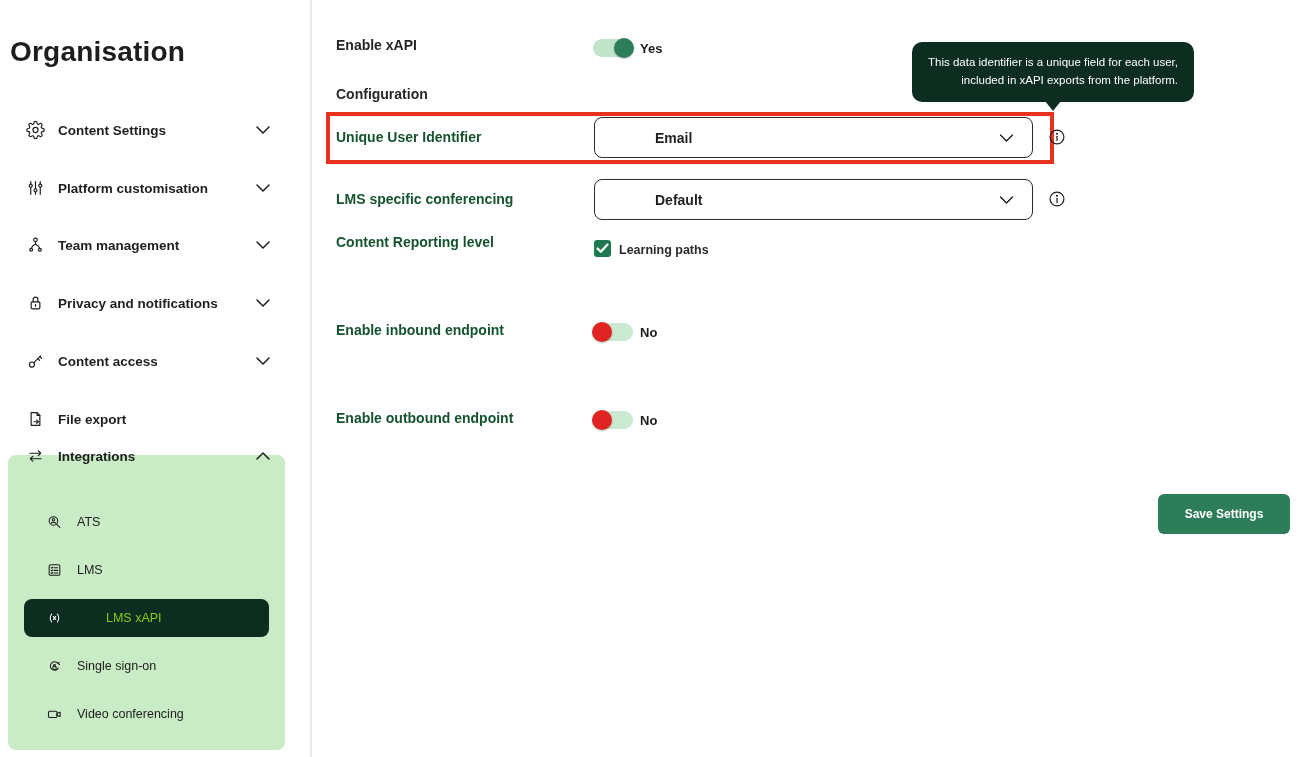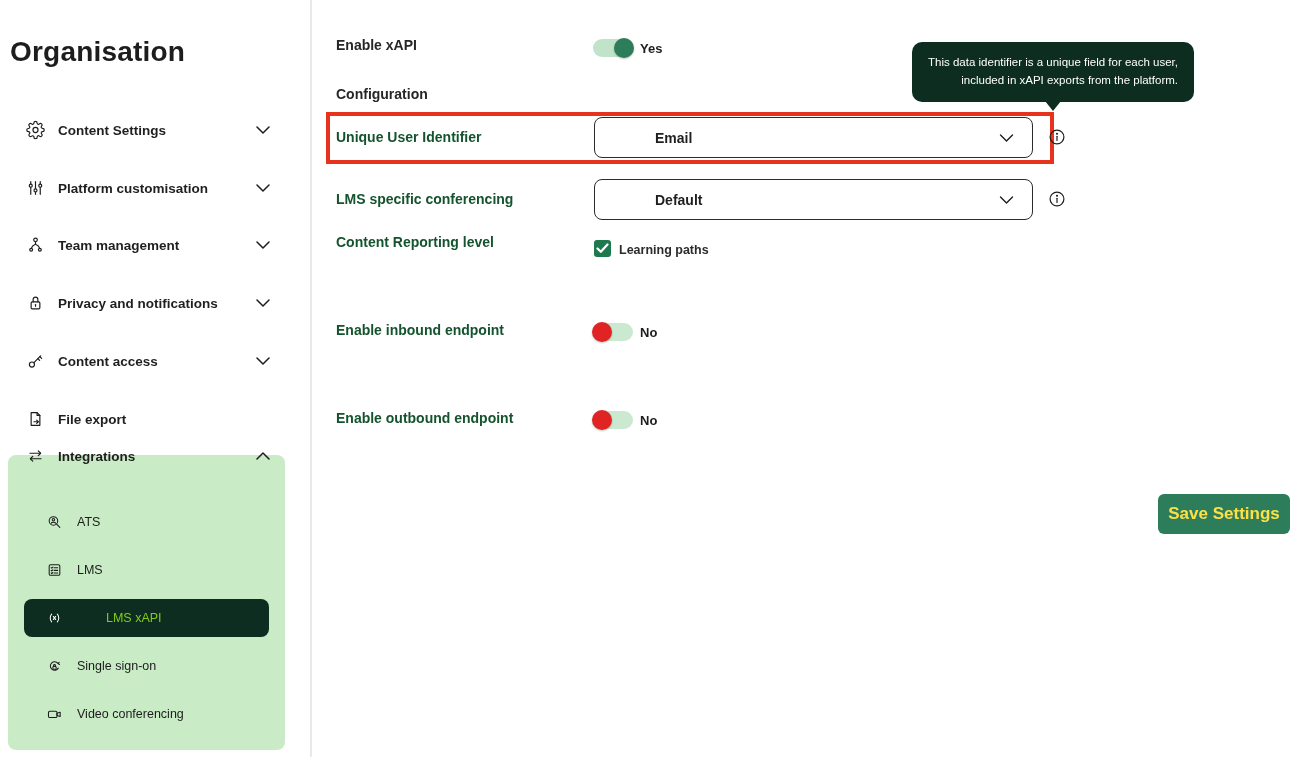--- a/index.html
+++ b/index.html
@@ -48,21 +48,21 @@
 
   .info { position:absolute; left:736px; width:18px; height:18px; cursor:pointer; }
 
   .checkbox { position:absolute; left:282px; top:240px; width:17px; height:17px; border-radius:3px; background:#1e7a4e; cursor:pointer; }
   .checkbox svg { position:absolute; left:2px; top:3px; width:13px; height:11px; stroke:#fff; stroke-width:2.2; fill:none; stroke-linecap:round; stroke-linejoin:round; }
   .cb-label { position:absolute; left:307px; top:243px; font-size:12.5px; font-weight:600; color:#2b2b2b; }
 
   .tooltip { position:absolute; left:600px; top:42px; width:282px; background:#0d2d20; color:#fff; border-radius:10px; padding:12px 16px; font-size:11.5px; font-weight:500; line-height:1.55; text-align:right; z-index:5; }
   .tooltip:after { content:""; position:absolute; left:50%; bottom:-9px; margin-left:-8px; border-left:8px solid transparent; border-right:8px solid transparent; border-top:10px solid #0d2d20; }
 
-  .save-btn { position:absolute; left:846px; top:494px; width:132px; height:40px; background:#2e7d5a; border:none; border-radius:6px; color:#fde047; font-family:"Liberation Sans",sans-serif; font-size:17px; font-weight:700; cursor:pointer; }
+  .save-btn { position:absolute; left:846px; top:494px; width:132px; height:40px; background:#2e7d5a; border:none; border-radius:6px; color:#ffffff; font-family:"Liberation Sans",sans-serif; font-size:12px; font-weight:700; cursor:pointer; }
 </style>
 </head>
 <body>
 
 <div class="page">
 
   <div class="sidebar">
     <div class="sidebar-title">Organisation</div>
 
     <div class="nav-item" style="top:110px;">

